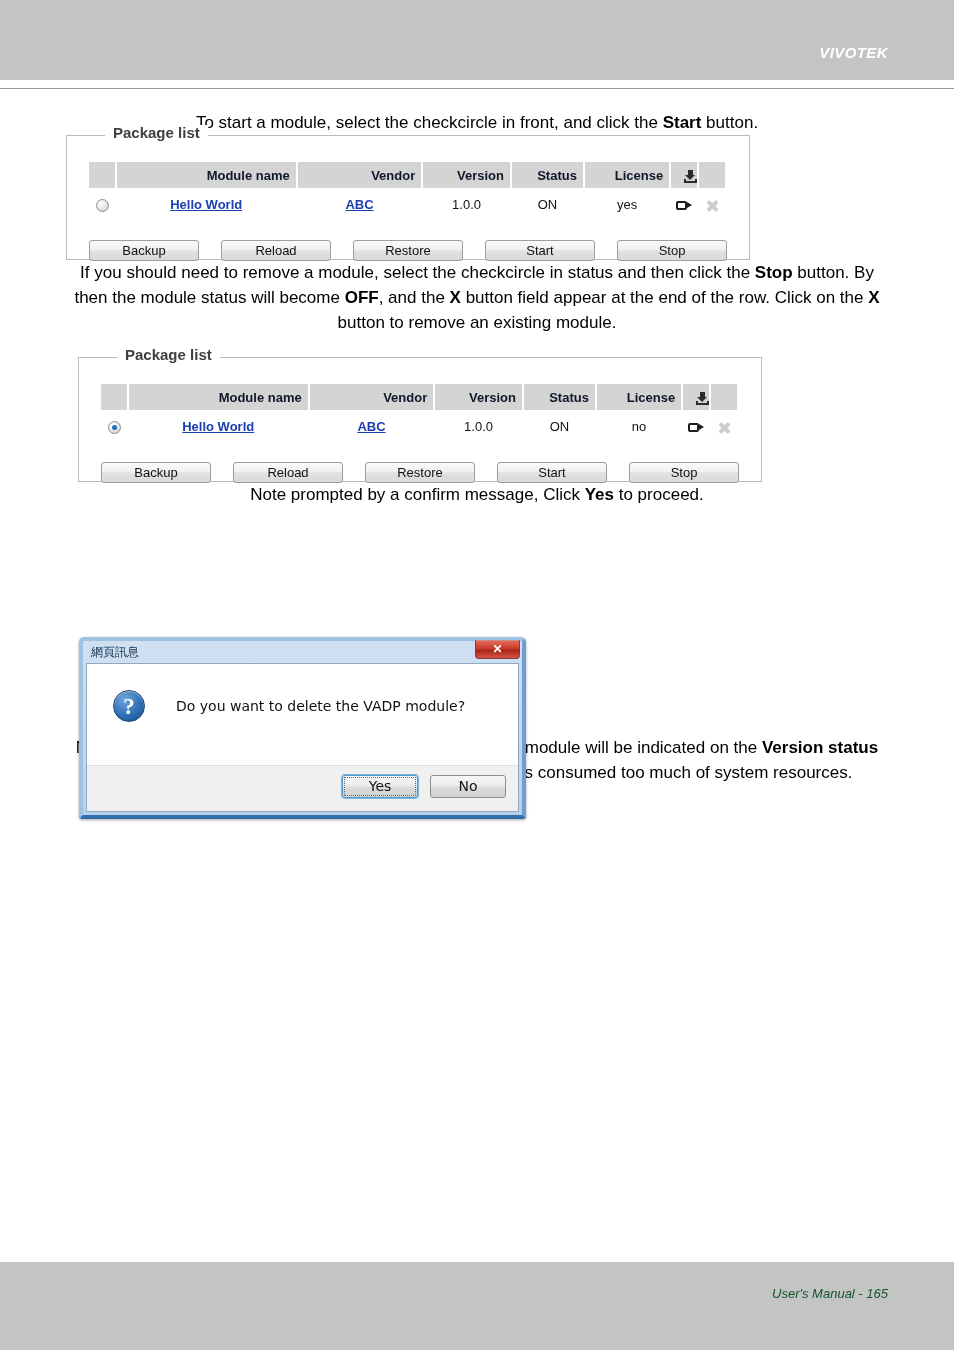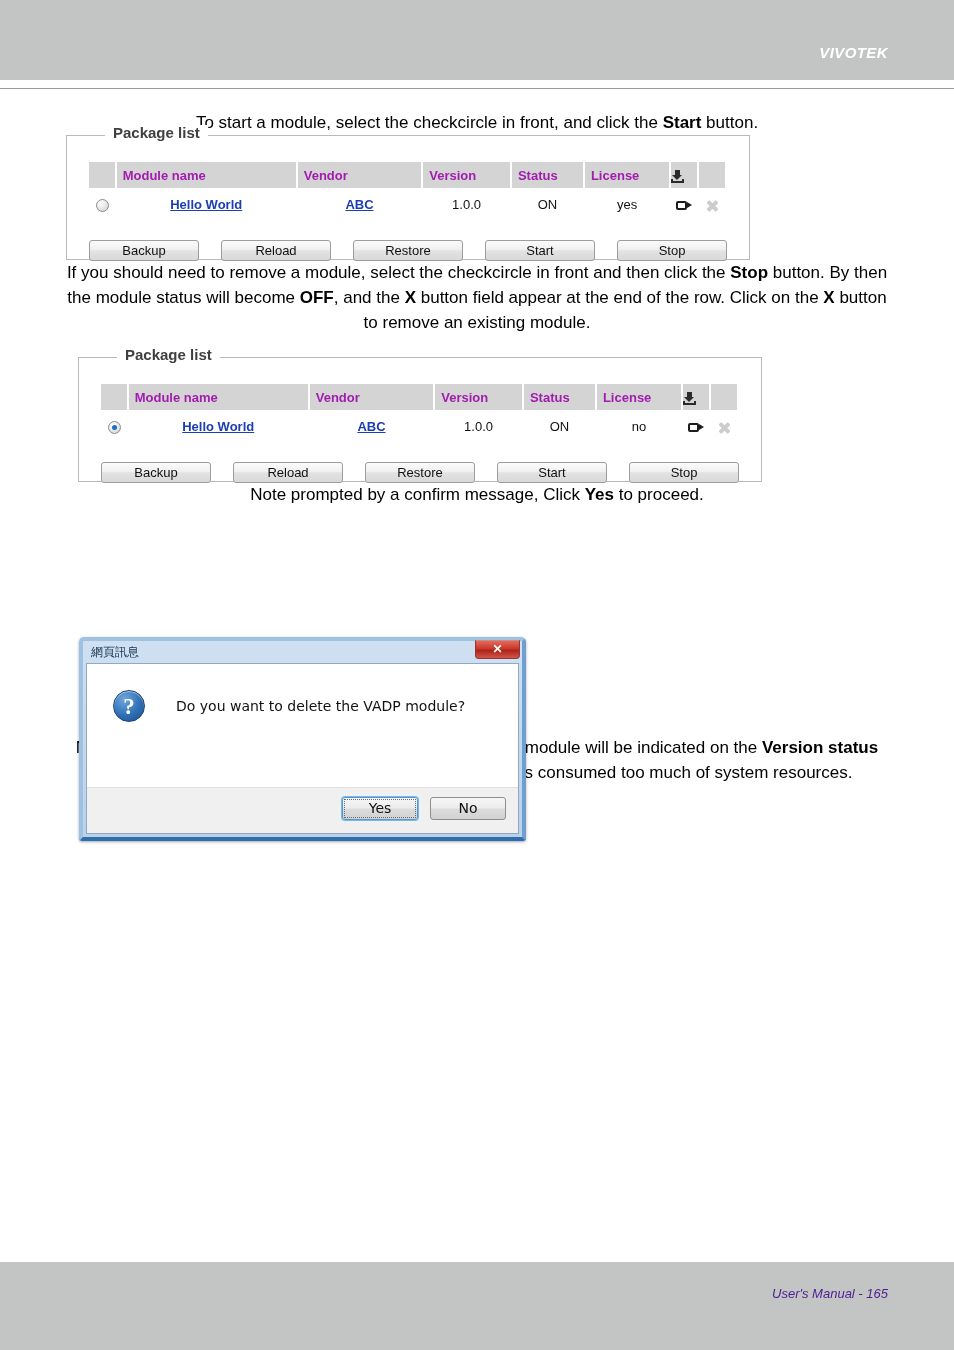--- a/index.html
+++ b/index.html
@@ -47,21 +47,21 @@
     position: absolute;
     bottom: 0; left: 0;
     width: 954px;
     height: 88px;
     background: #c3c5c4;
   }
   .footer-text {
     position: absolute;
     right: 66px;
     top: 24px;
-    color: #4c1d95;
+    color: #14532d;
     font-style: italic;
     font-size: 13px;
   }
 
   
   .content {
     position: absolute;
     left: 66px;
     top: 110px;
     width: 822px;
@@ -106,27 +106,27 @@
     padding: 26px 22px 18px 22px;
   }
 
   table.pkg-table {
     border-collapse: collapse;
     border-spacing: 0;
     font-size: 13px;
   }
   table.pkg-table th {
     background: #d4d4d4;
-    color: #a21caf;
+    color: #0f172a;
     font-weight: bold;
     font-size: 13px;
     height: 22px;
     padding: 2px 6px;
     border-right: 2px solid #ffffff;
-    text-align: left;
+    text-align: right;
     white-space: nowrap;
   }
   table.pkg-table th.th-radio { width: 26px; padding: 0; }
   table.pkg-table th.th-icon  { width: 26px; padding: 0; }
   table.pkg-table th.th-blank { width: 26px; padding: 0; }
   table.pkg-table td {
     height: 28px;
     padding: 2px 6px;
     text-align: center;
     font-size: 13px;
@@ -254,21 +254,21 @@
     cursor: pointer;
     font-family: "Liberation Sans", sans-serif;
   }
 
   
   .dialog-wrap {
     position: absolute;
     left: 79px;
     top: 637px;
     width: 447px;
-    height: 204px;
+    height: 182px;
     border-radius: 14px;
   }
   .dialog {
     position: absolute;
     inset: 0;
     border: 4px solid;
     border-color: #9fc2e3 #6f9fd0 #2f6fae #9fc2e3;
     border-radius: 5px 5px 3px 3px;
     background: linear-gradient(to bottom, #cfe0f2 0%, #b9d2ea 100%);
     box-sizing: border-box;
@@ -445,21 +445,21 @@
       <div class="btn-row">
         <div class="ui-btn">Backup</div>
         <div class="ui-btn">Reload</div>
         <div class="ui-btn">Restore</div>
         <div class="ui-btn">Start</div>
         <div class="ui-btn">Stop</div>
       </div>
     </div>
   </fieldset>
 
-  <p class="body-text para-2"><span>If you should need to remove a module, select the checkcircle in front and then click the </span><b>Stop</b><span> button. By then the module status will become </span><b>OFF</b><span>, and the </span><b>X</b><span> button field appear at the end of the row. Click on the </span><b>X</b><span> button to remove an existing module.</span></p>
+  <p class="body-text para-2"><span>If you should need to remove a module, select the checkcircle in status and then click the </span><b>Stop</b><span> button. By then the module status will become </span><b>OFF</b><span>, and the </span><b>X</b><span> button field appear at the end of the row. Click on the </span><b>X</b><span> button to remove an existing module.</span></p>
 
   <fieldset class="pkg-fieldset" style="width:645px; height:125px; margin-top:22px; margin-left:12px;">
     <div class="pkg-legend">Package list</div>
     <div class="pkg-inner">
       <table class="pkg-table">
         <thead>
           <tr>
             <th class="th-radio"></th>
             <th style="width:180px;">Module name</th>
             <th style="width:122px;">Vendor</th>

